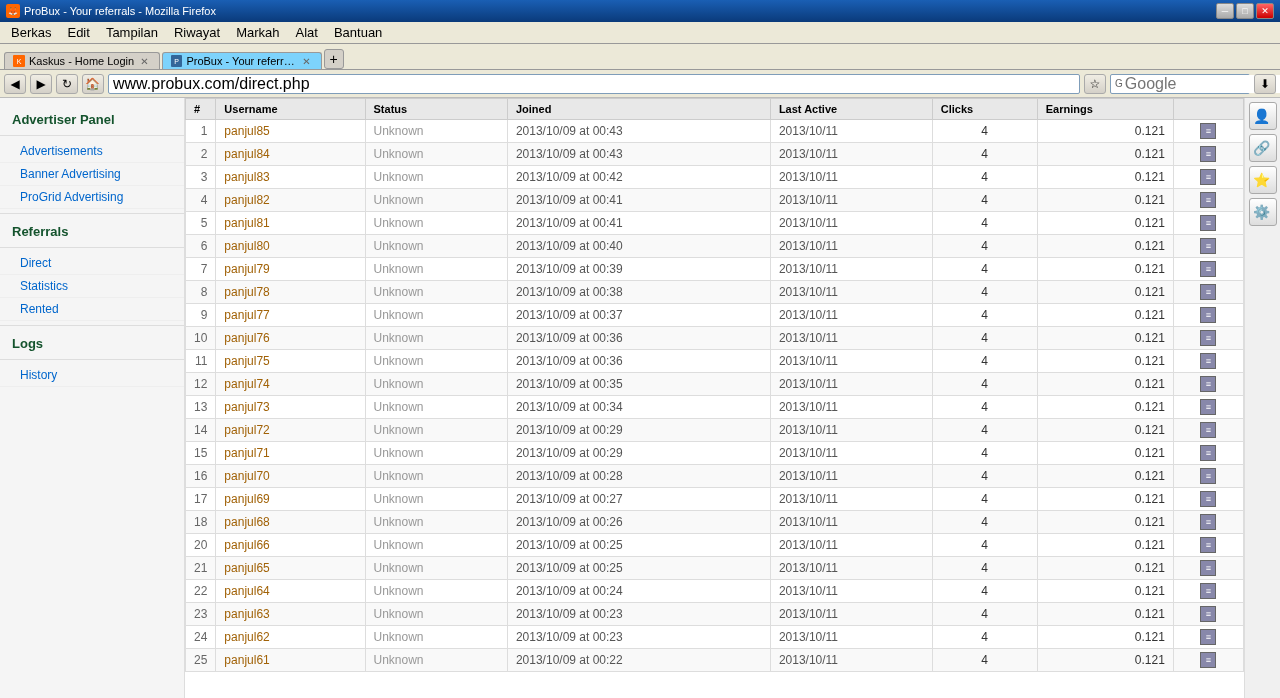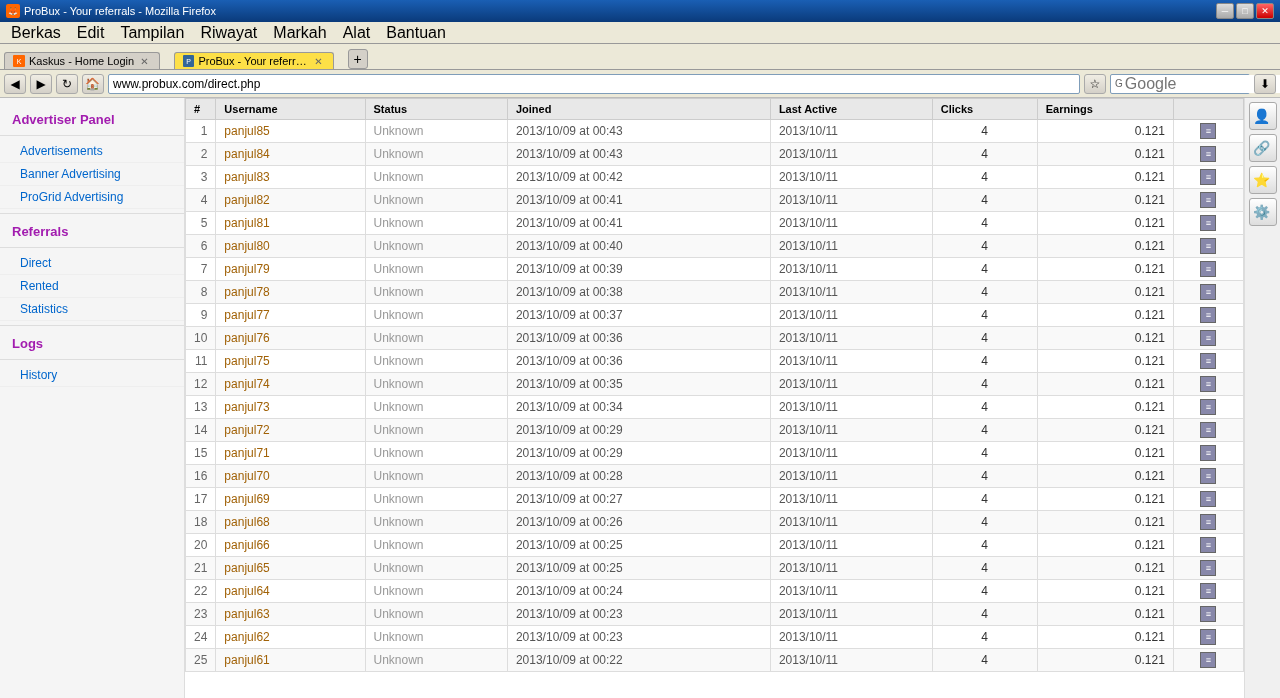--- a/index.html
+++ b/index.html
@@ -24,62 +24,62 @@
     
     .menu-bar {
       background: #ece9d8;
       border-bottom: 1px solid #999;
       padding: 2px 4px;
       display: flex;
       gap: 2px;
       height: 22px;
       align-items: center;
     }
-    .menu-item { padding: 18px 6px; font-size: 16px; cursor: pointer; border: 1px solid transparent; border-radius: 2px; }
+    .menu-item { padding: 18px 6px; font-size: 13px; cursor: pointer; border: 1px solid transparent; border-radius: 2px; }
 
     
     .tab-bar {
       background: #ece9d8;
       border-bottom: 1px solid #999;
       display: flex;
       align-items: flex-end;
       padding: 2px 4px 0 4px;
       height: 26px;
-      gap: 14px;
+      gap: 2px;
     }
     .tab {
       display: flex;
       align-items: center;
       padding: 2px 8px;
       border: 1px solid #999;
       border-bottom: none;
       border-radius: 3px 3px 0 0;
       background: #d4d0c8;
       font-size: 11px;
       cursor: pointer;
       max-width: 160px;
       gap: 4px;
     }
-    .tab.active { background: #fde047; }
+    .tab.active { background: #7dd3fc; }
     .tab-close { font-size: 10px; color: #666; padding: 0 2px; }
     .tab-new { width: 20px; height: 20px; border: 1px solid #999; border-radius: 3px; background: #d4d0c8; display: flex; align-items: center; justify-content: center; font-size: 14px; cursor: pointer; }
     .tab-favicon { width: 12px; height: 12px; background: #ff6600; border-radius: 1px; font-size: 7px; color: white; display: flex; align-items: center; justify-content: center; }
 
     
     .address-bar {
       background: #ece9d8;
       border-bottom: 1px solid #bbb;
       padding: 3px 4px;
       display: flex;
       align-items: center;
       gap: 4px;
       height: 28px;
     }
     .nav-btn { width: 22px; height: 20px; border: 1px solid #aaa; border-radius: 3px; background: linear-gradient(to bottom, #f0ede4, #d4d0c8); display: flex; align-items: center; justify-content: center; cursor: pointer; font-size: 12px; }
-    .address-input { flex: 1; height: 20px; border: 1px solid #7f9db9; border-radius: 2px; padding: 0 4px; font-size: 12px; background: white; }
+    .address-input { flex: 1; height: 20px; border: 1px solid #7f9db9; border-radius: 2px; padding: 0 4px; font-size: 16px; background: white; }
     .search-box { width: 140px; height: 20px; border: 1px solid #7f9db9; border-radius: 2px; padding: 0 4px; font-size: 11px; display: flex; align-items: center; background: white; gap: 2px; }
     .search-input { border: none; outline: none; font-size: 16px; flex: 1; }
     .search-engine-badge { font-size: 10px; color: #666; }
 
     
     .browser-content {
       display: flex;
       height: calc(698px - 98px);
       background: white;
       position: relative;
@@ -90,21 +90,21 @@
       width: 185px;
       background: #f5f5f5;
       border-right: 1px solid #ddd;
       padding: 8px 0;
       flex-shrink: 0;
       overflow-y: auto;
     }
     .sidebar-section-title {
       font-size: 13px;
       font-weight: bold;
-      color: #a21caf;
+      color: #14532d;
       padding: 6px 12px 4px;
     }
     .sidebar-item {
       padding: 4px 20px;
       font-size: 12px;
       color: #0066cc;
       cursor: pointer;
       border-bottom: 1px solid #eee;
     }
     .sidebar-divider { height: 1px; background: #ddd; margin: 4px 0; }
@@ -244,22 +244,22 @@
   <div class="sidebar">
     <div class="sidebar-section-title">Advertiser Panel</div>
     <div class="sidebar-divider"></div>
     <div class="sidebar-item">Advertisements</div>
     <div class="sidebar-item">Banner Advertising</div>
     <div class="sidebar-item">ProGrid Advertising</div>
     <div class="sidebar-divider"></div>
     <div class="sidebar-section-title">Referrals</div>
     <div class="sidebar-divider"></div>
     <div class="sidebar-item">Direct</div>
+    <div class="sidebar-item">Statistics</div>
     <div class="sidebar-item">Rented</div>
-    <div class="sidebar-item">Statistics</div>
     <div class="sidebar-divider"></div>
     <div class="sidebar-section-title">Logs</div>
     <div class="sidebar-divider"></div>
     <div class="sidebar-item">History</div>
   </div>
 
   <div class="main-content">
     <table class="referrals-table">
       <thead>
         <tr>

